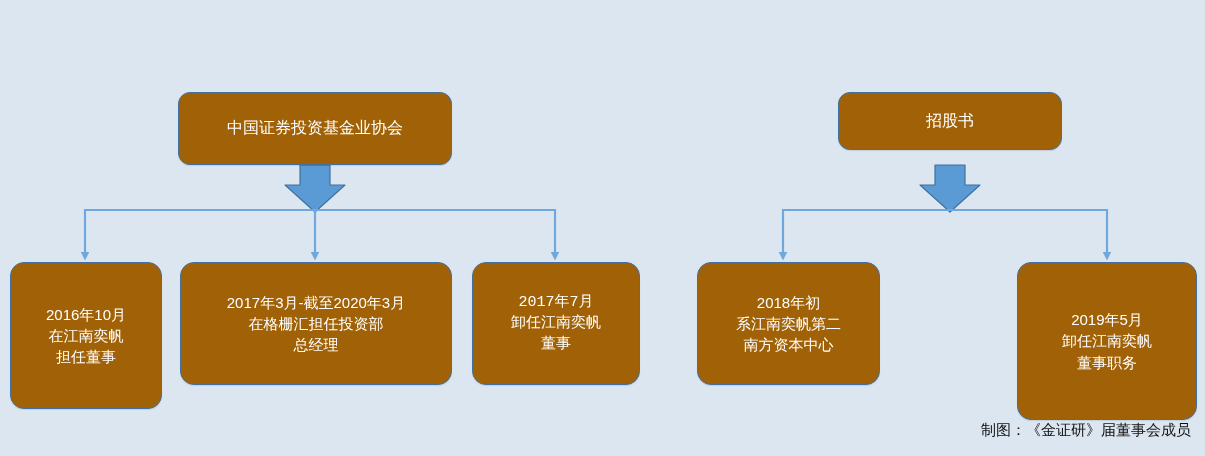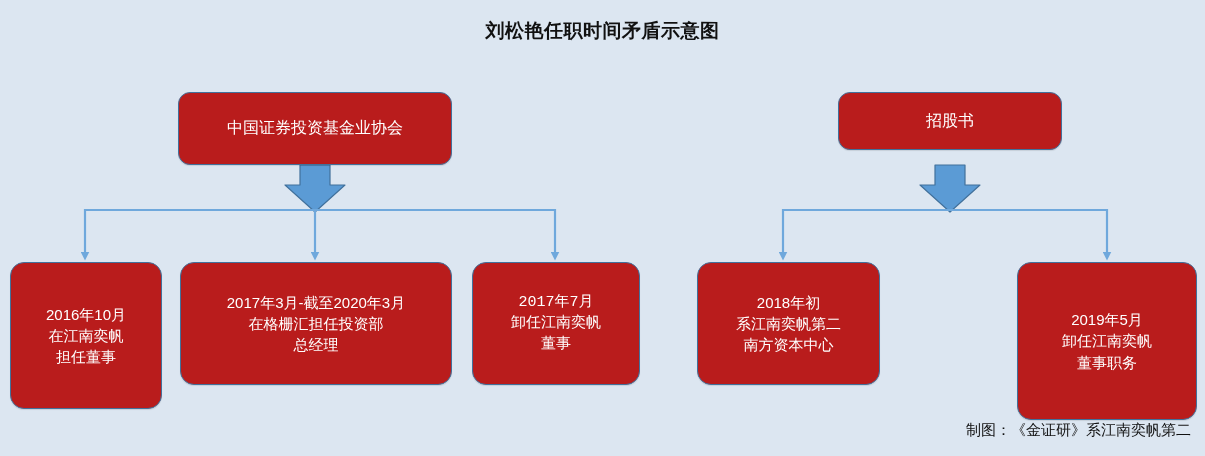--- a/index.html
+++ b/index.html
@@ -26,21 +26,21 @@
     width: 1205px;
     text-align: center;
     font-size: 19px;
     font-weight: bold;
     color: #111111;
     letter-spacing: 0.5px;
   }
   .node {
     position: absolute;
     box-sizing: border-box;
-    background: #b91c1c;
+    background: #a16207;
     border: 1px solid #41719c;
     border-radius: 14px;
     color: #ffffff;
     display: flex;
     align-items: center;
     justify-content: center;
     text-align: center;
     line-height: 1.42;
     font-size: 15px;
     padding: 4px 6px;
@@ -70,21 +70,20 @@
     font-size: 15px;
     color: #111111;
     white-space: nowrap;
   }
 </style>
 </head>
 <body>
 
 <div id="canvas">
 
-  <div class="title">刘松艳任职时间矛盾示意图</div>
 
   <svg class="links" viewBox="0 0 1205 456" xmlns="http://www.w3.org/2000/svg">
     <defs>
       <marker id="thin-arrow" markerWidth="9" markerHeight="9" refX="1.5" refY="4.5" orient="auto" markerUnits="userSpaceOnUse">
         <path d="M0,0 L9,4.5 L0,9 z" fill="#6fa8dc"></path>
       </marker>
     </defs>
 
     <g>
       <path d="M300,165 L330,165 L330,185 L345,185 L315,212 L285,185 L300,185 Z" fill="#5b9bd5" stroke="#41719c" stroke-width="1.2" stroke-linejoin="round"></path>
@@ -137,15 +136,15 @@
 系江南奕帆第二
 南方资本中心</span>
   </div>
 
   <div class="node child" style="left:1017px; top:262px; width:180px; height:158px;">
     <span class="lbl">2019年5月
 卸任江南奕帆
 董事职务</span>
   </div>
 
-  <div class="credit">制图：《金证研》系江南奕帆第二</div>
+  <div class="credit">制图：《金证研》届董事会成员</div>
 
 </div>
 
 </body></html>

